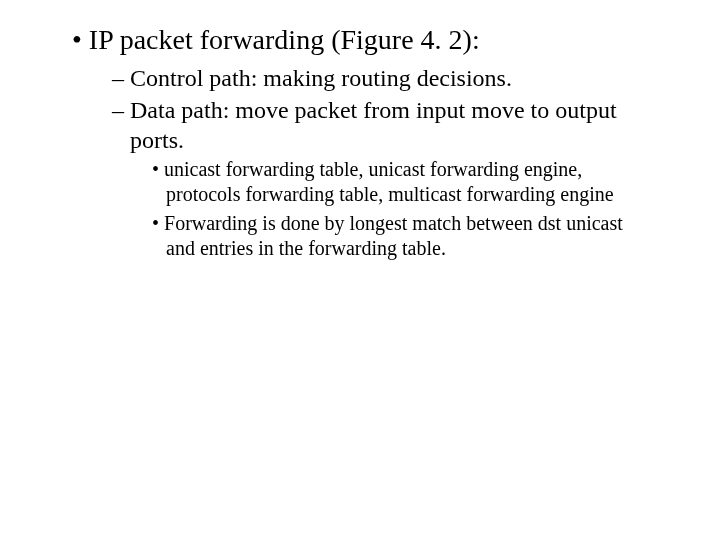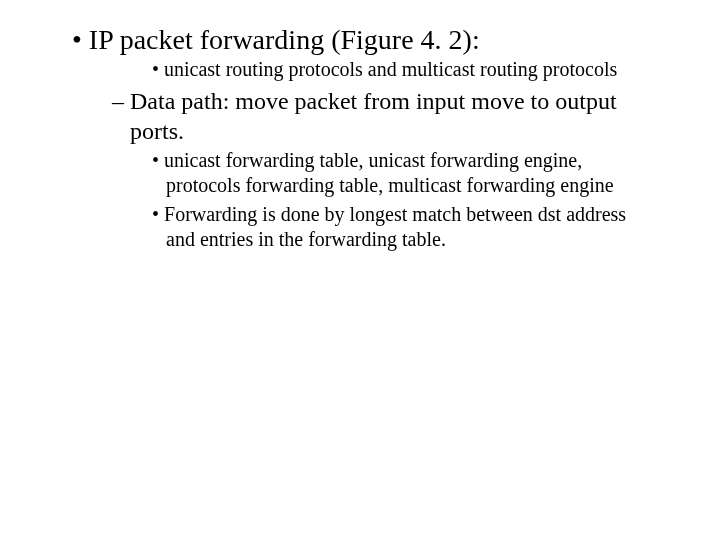--- a/index.html
+++ b/index.html
@@ -17,20 +17,21 @@
     box-sizing: border-box;
     padding-top: 22px;
   }
   .lvl1 {
     font-size: 28px;
     line-height: 1.25;
     margin-left: 72px;
     margin-right: 60px;
     text-indent: -18px;
     padding-left: 18px;
+    margin-bottom: 6px;
     font-family: Liberation Serif, serif;
   }
   .lvl2 {
     font-size: 24px;
     line-height: 1.25;
     margin-left: 112px;
     margin-right: 64px;
     text-indent: -18px;
     padding-left: 18px;
     margin-bottom: 2px;
@@ -48,22 +49,22 @@
   .bullet-dash::before { content: "– "; }
   .bullet-dot::before  { content: "•  "; }
 </style>
 </head>
 <body>
 
 <div class="slide">
 
   <div class="lvl1 bullet-disc">IP packet forwarding (Figure 4. 2):</div>
 
+  <div class="lvl2 bullet-dash">Control path: making routing decisions.</div>
 
-  <div class="lvl3 bullet-dot">unicast routing protocols and multicast routing protocols</div>
 
   <div class="lvl2 bullet-dash">Data path: move packet from input move to output ports.</div>
 
   <div class="lvl3 bullet-dot">unicast forwarding table, unicast forwarding engine, protocols forwarding table, multicast forwarding engine</div>
 
-  <div class="lvl3 bullet-dot">Forwarding is done by longest match between dst address and entries in the forwarding table.</div>
+  <div class="lvl3 bullet-dot">Forwarding is done by longest match between dst unicast and entries in the forwarding table.</div>
 
 </div>
 
 </body></html>

